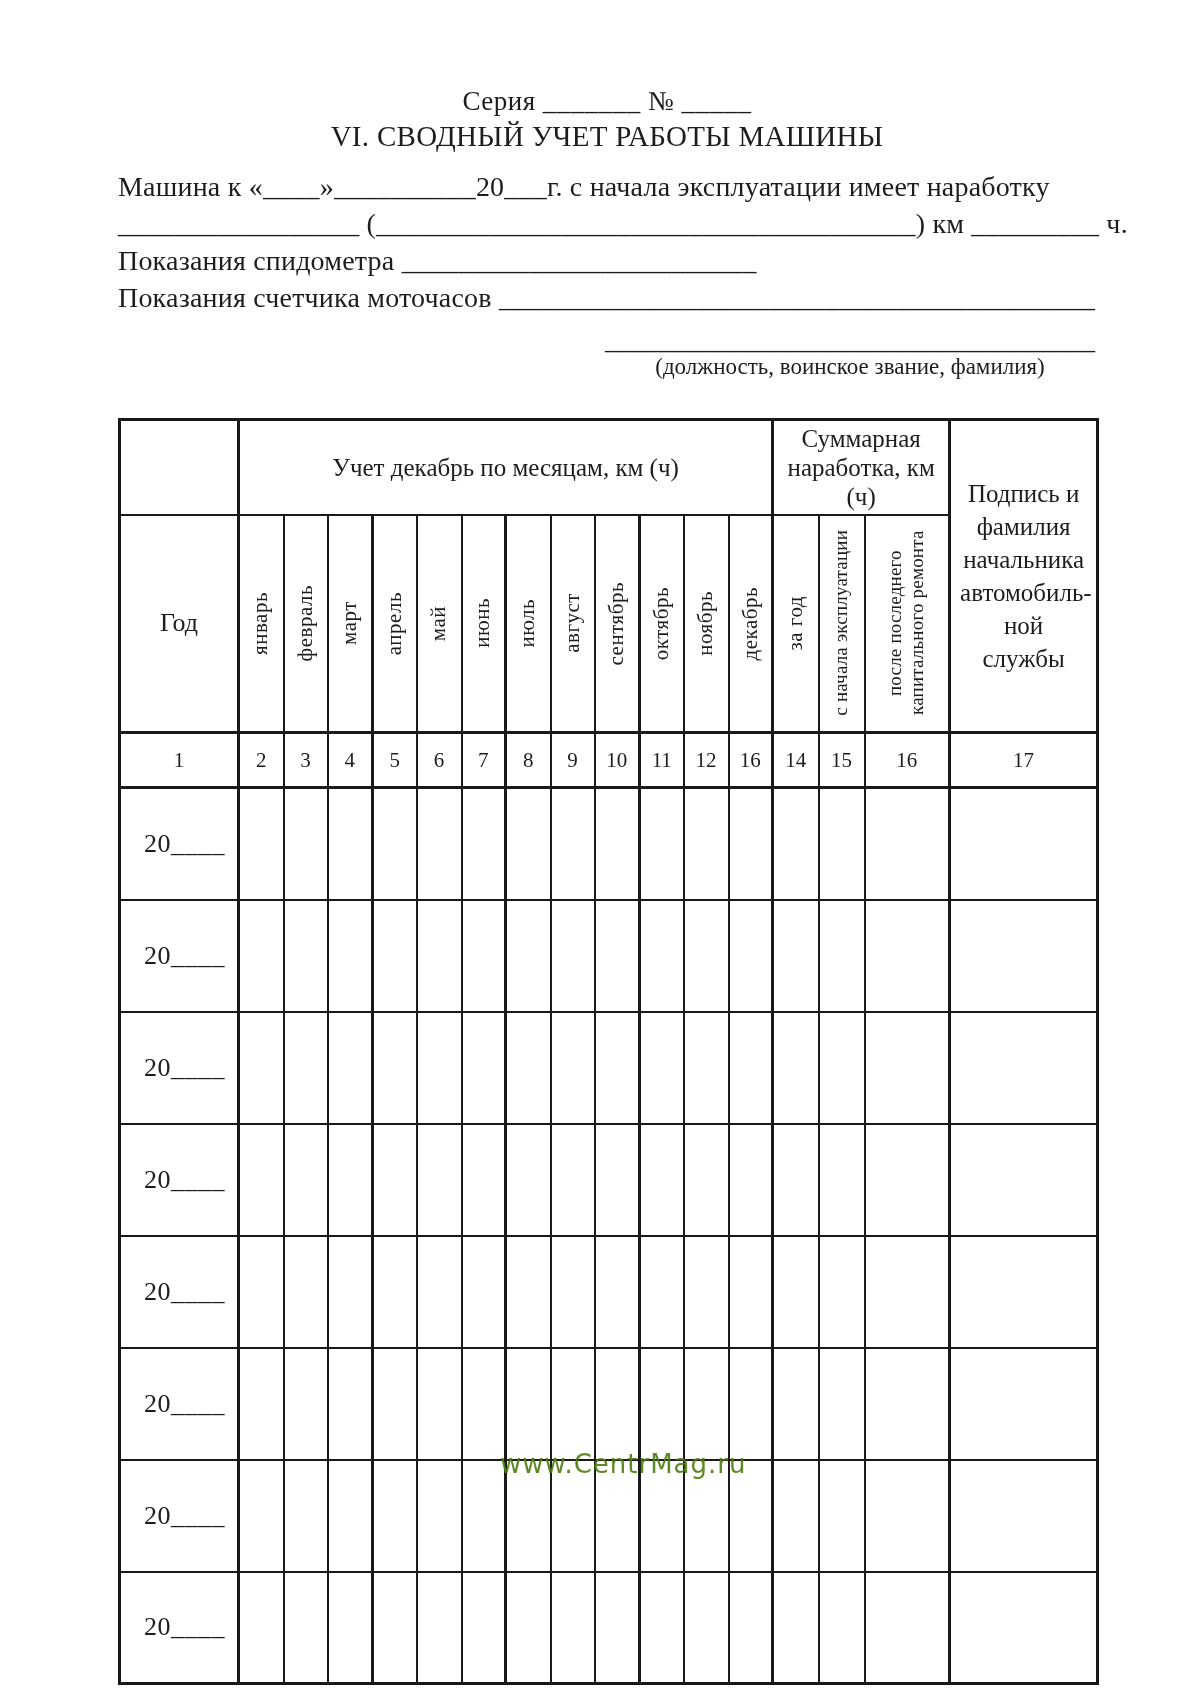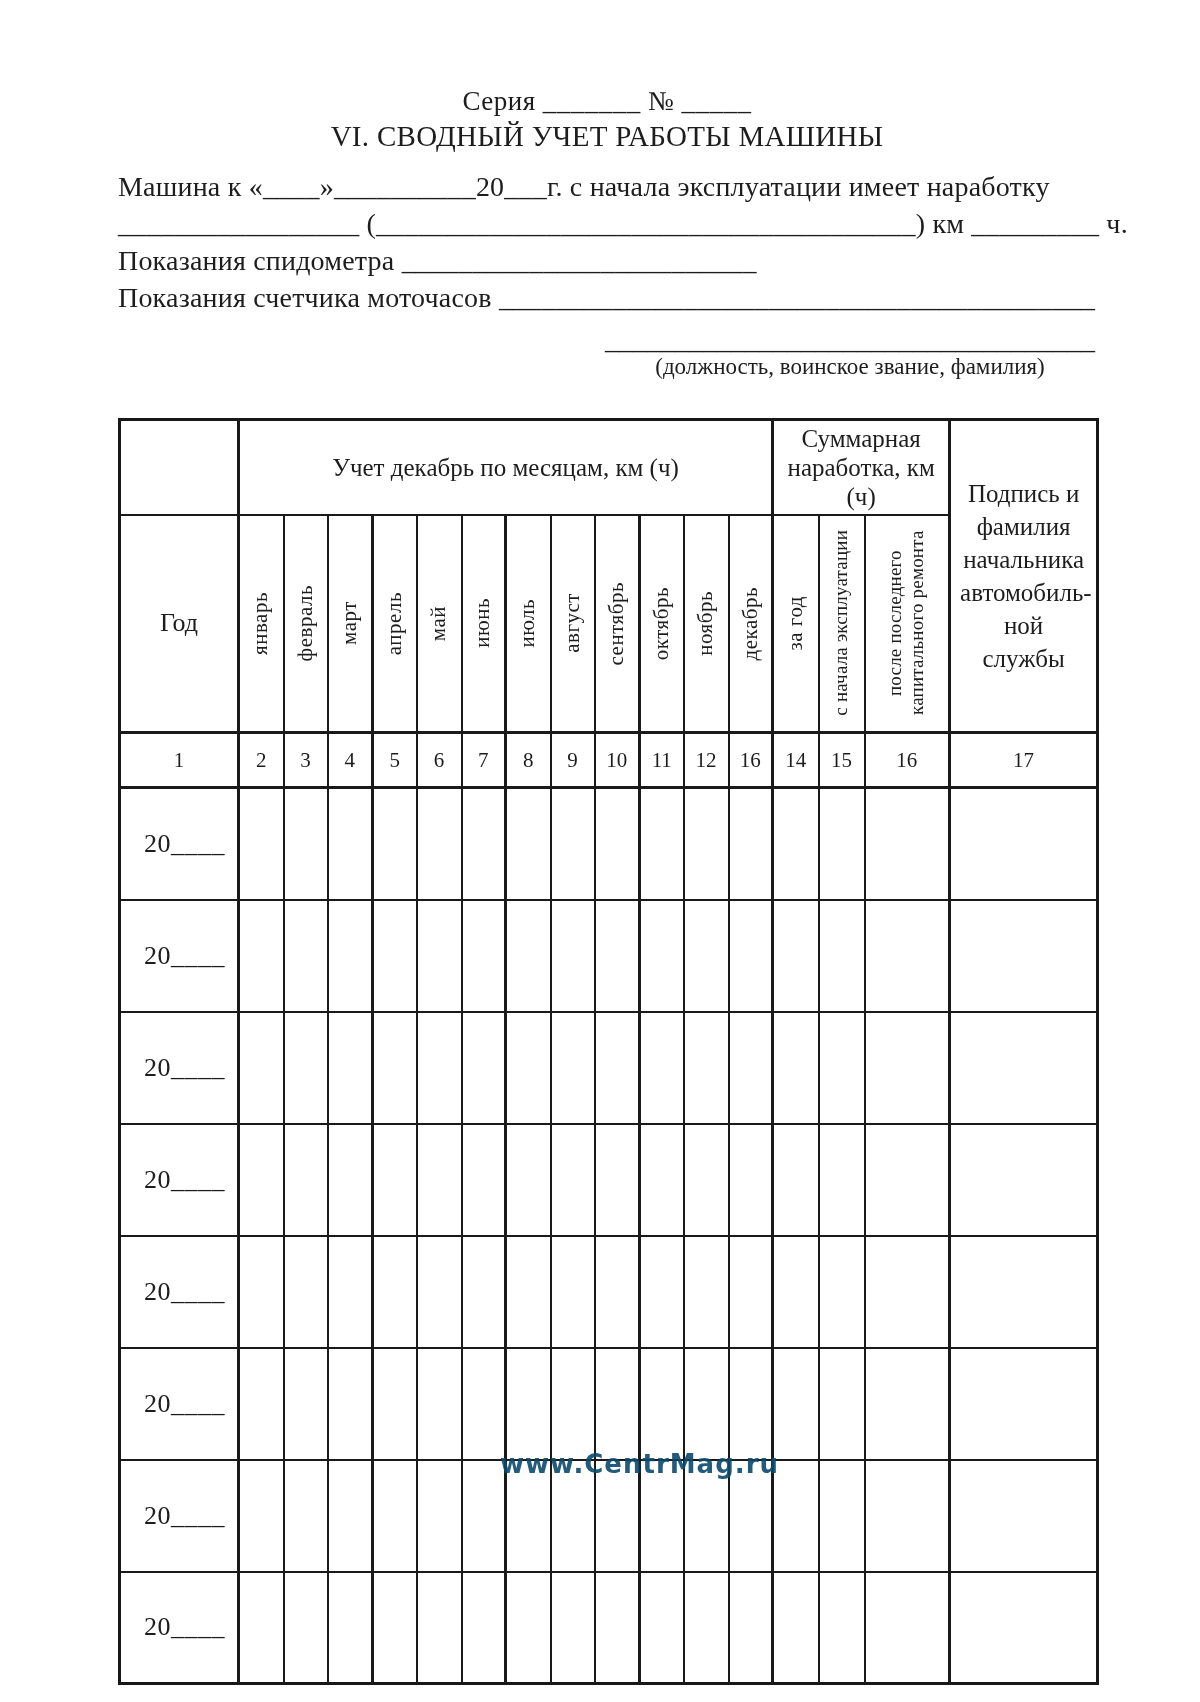--- a/index.html
+++ b/index.html
@@ -65,24 +65,24 @@
     white-space: normal;
   }
   span.rot.small { font-size: 19px; line-height: 1.18; letter-spacing: .2px; }
 
   td.year-cell { text-align: left; padding-left: 23px; font-size: 26px; letter-spacing: .5px; }
 
   .watermark {
     position: absolute;
     left: 500px; top: 1449px;
     font-family: "DejaVu Sans", sans-serif;
-    font-weight: 700;
+    font-weight: 400;
     font-size: 26px;
     letter-spacing: 1px;
-    color: #0c4a6e;
+    color: #4d7c0f;
     opacity: .9;
     pointer-events: none;
   }
 </style>
 </head>
 <body>
 
 <div class="doc">
 
   <div class="series">Серия _______ № _____</div>

